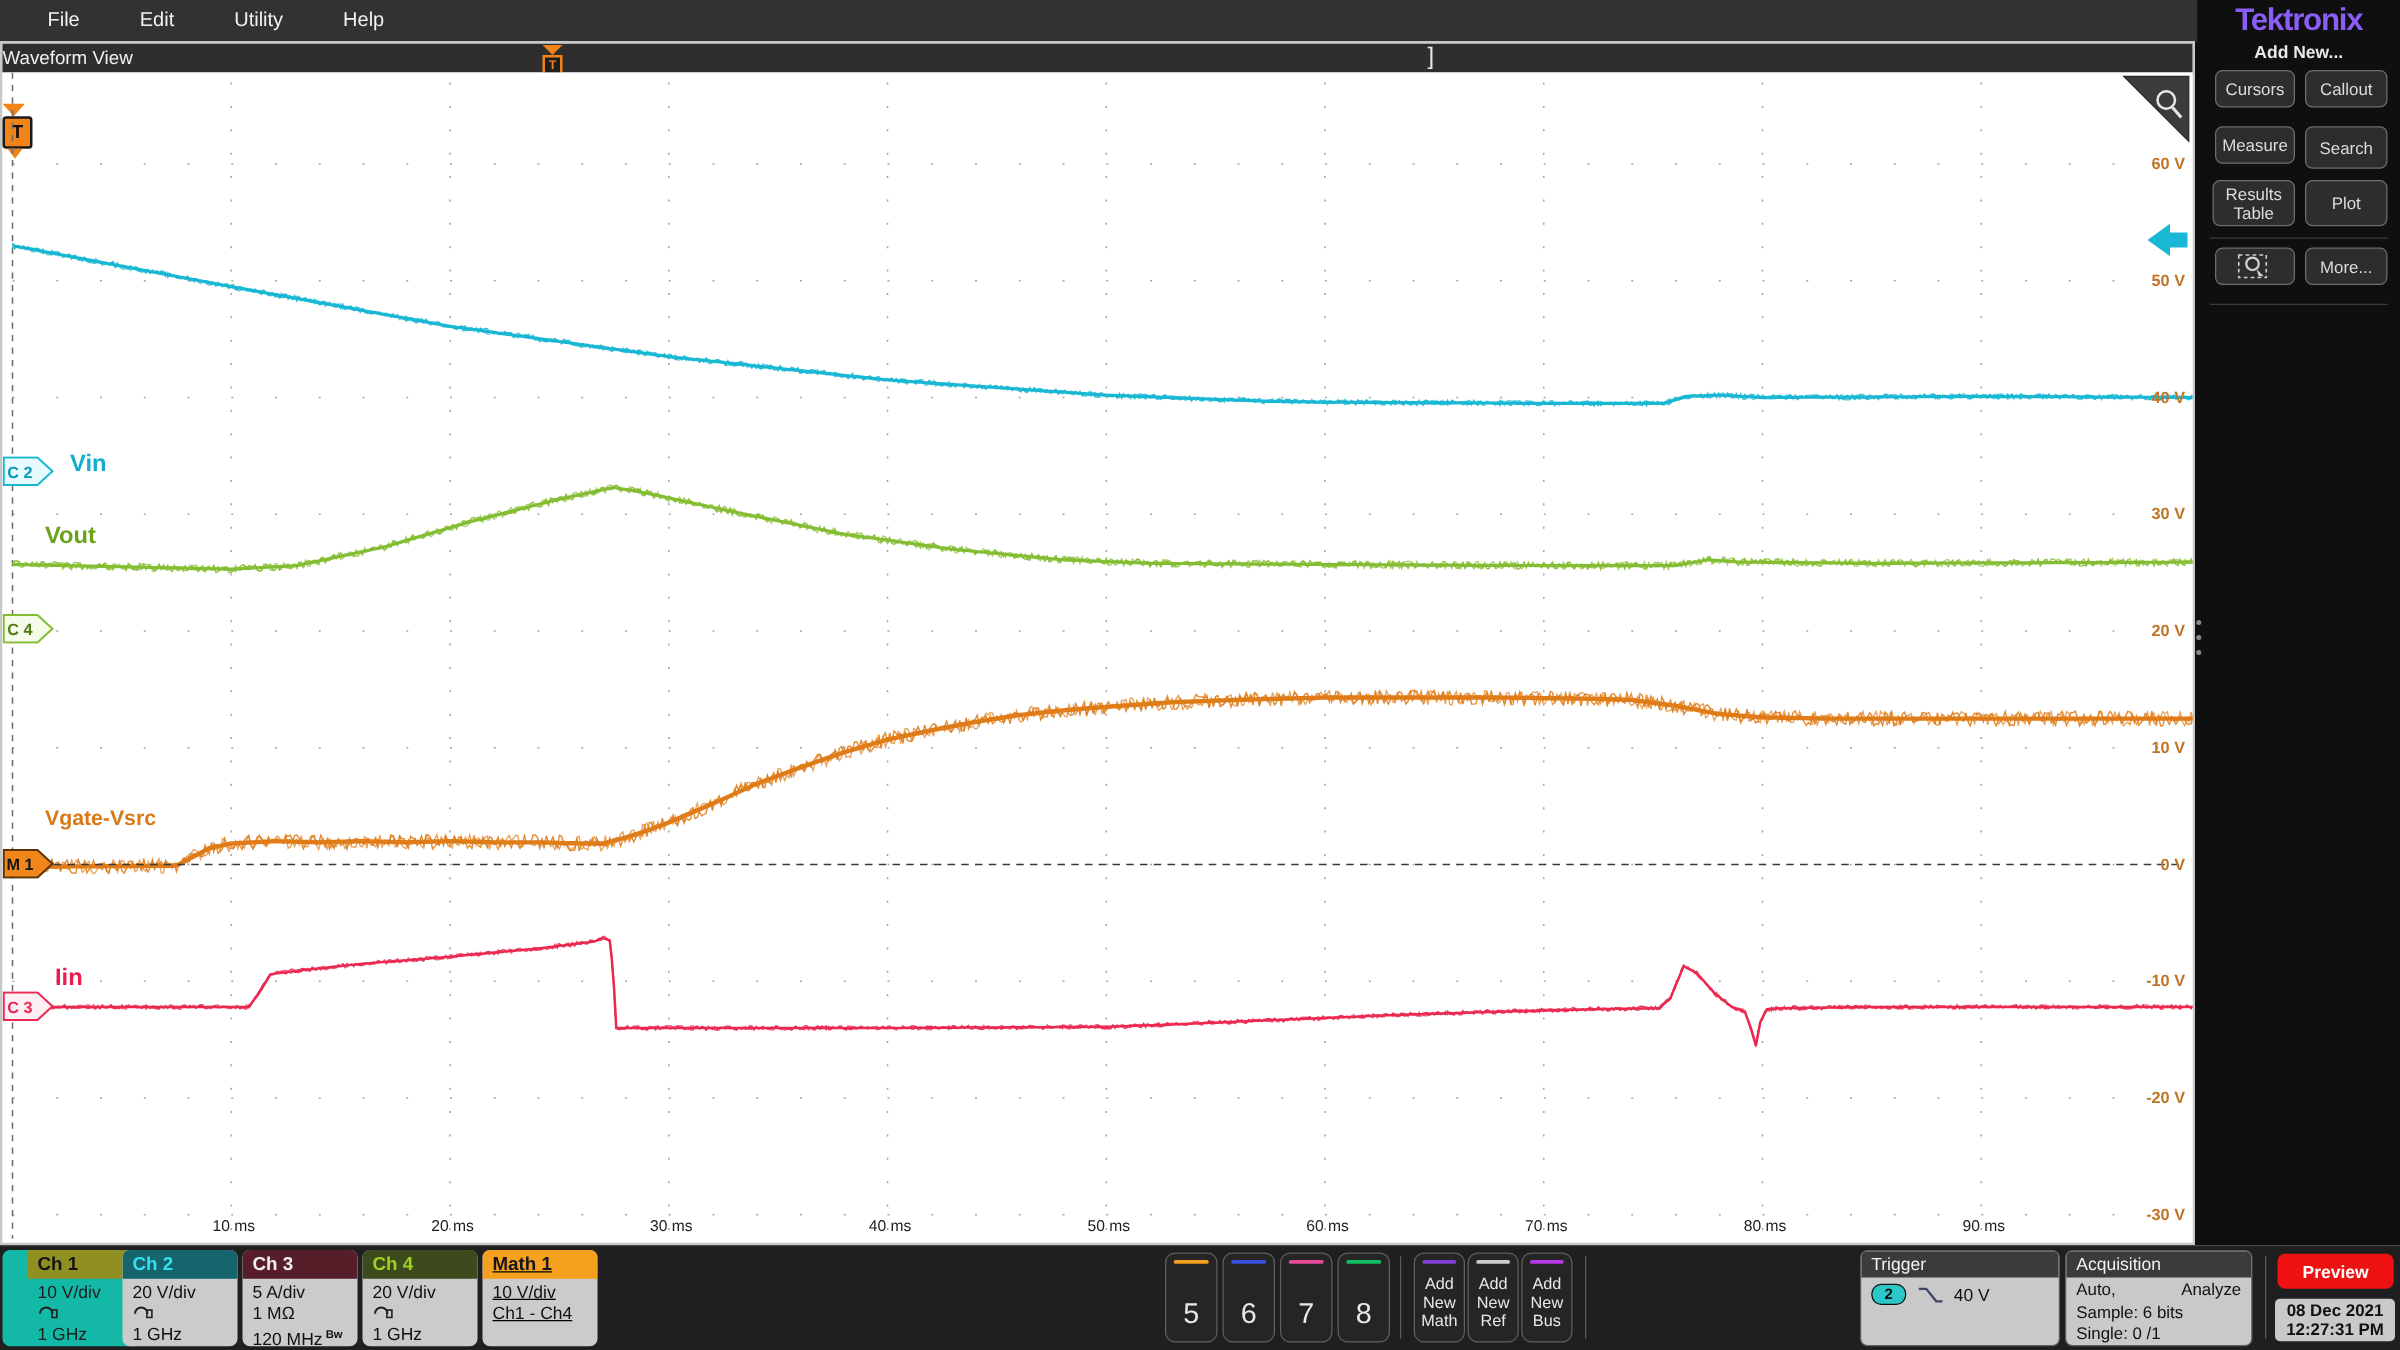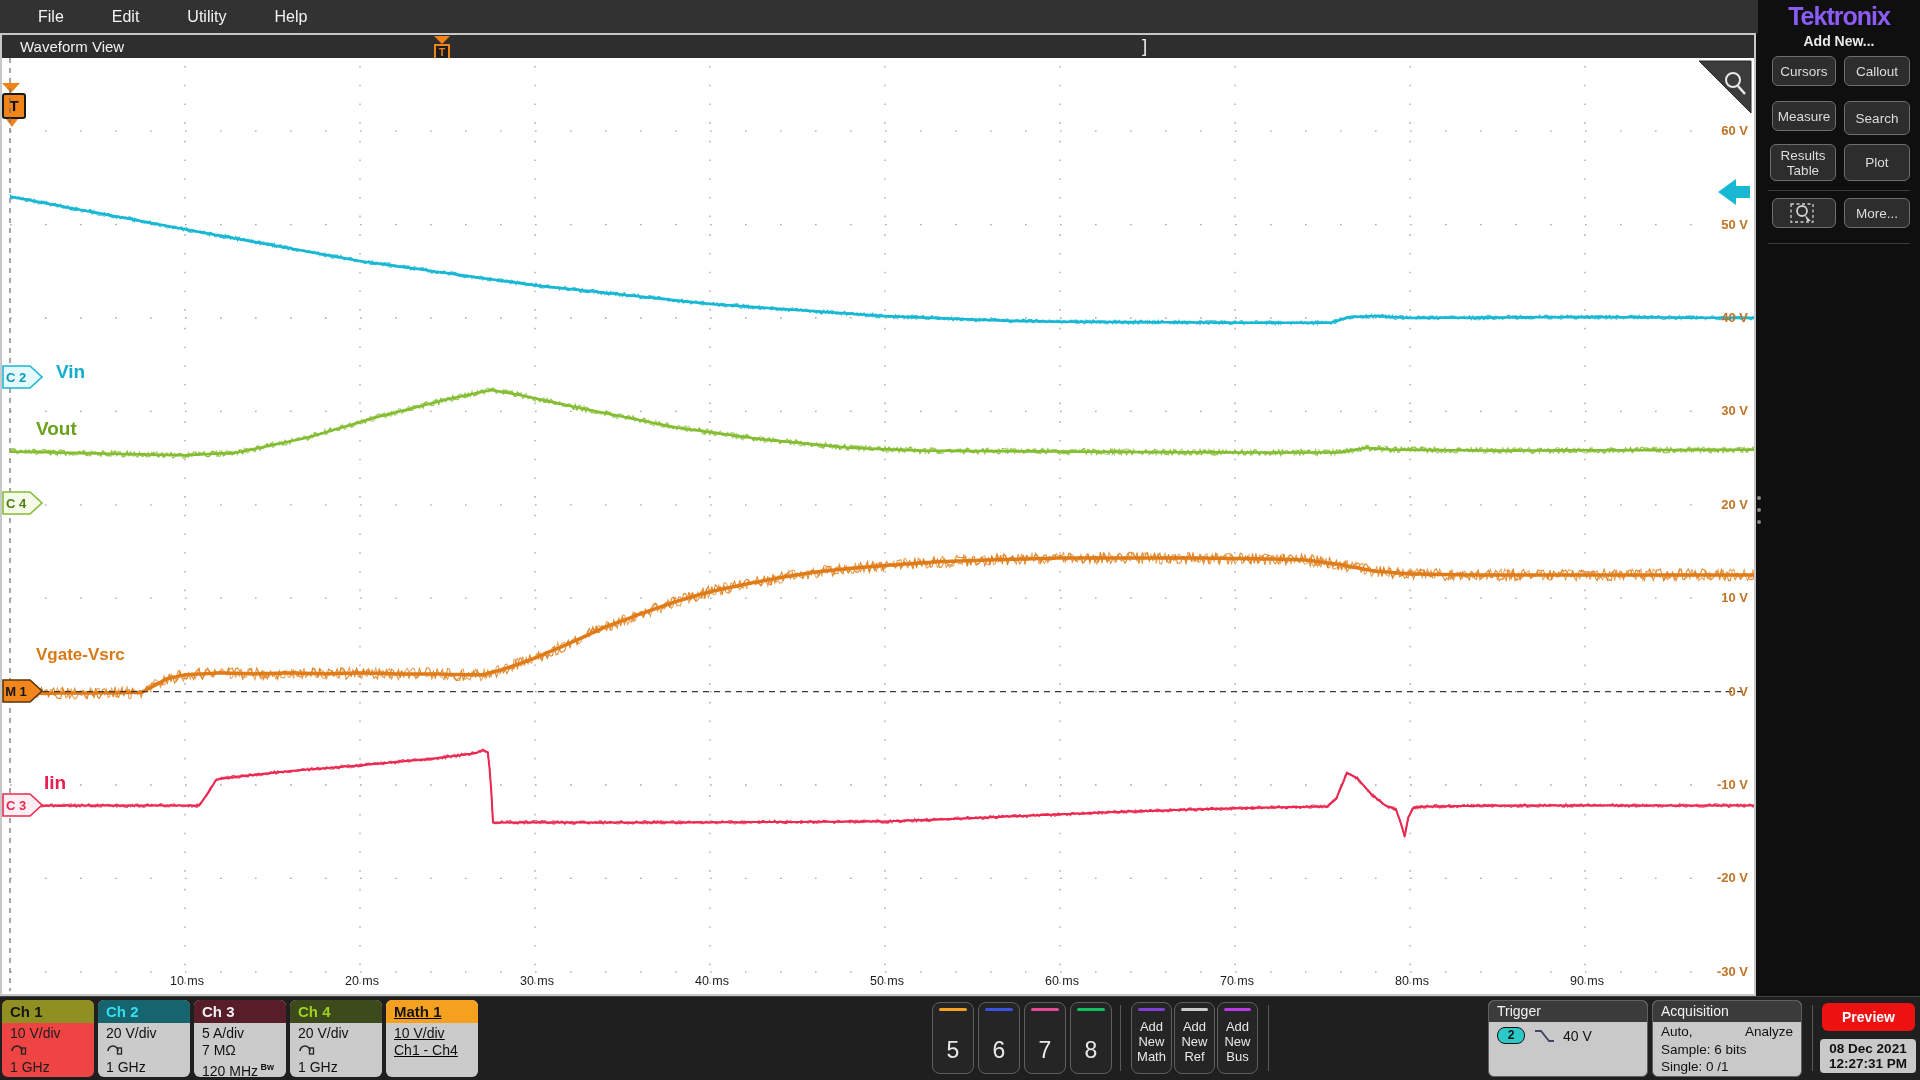--- a/index.html
+++ b/index.html
@@ -2,21 +2,21 @@
 <html><head>
 <meta charset="utf-8">
 <style>
   html,body{margin:0;padding:0;background:#0c0c0c;font-family:"Liberation Sans",sans-serif;}
   #app{position:relative;width:1920px;height:1080px;background:#0f0f0f;overflow:hidden;}
   
   #menubar{position:absolute;left:0;top:0;width:1758px;height:33px;background:#323232;display:flex;align-items:center;border-bottom:1px solid #1c1c1c;}
   .menu-item{color:#f2f2f2;font-size:16px;padding:0 10px;margin-left:28px;cursor:default;}
   
   #wfv{position:absolute;left:0;top:33px;width:1756px;height:963px;border:2px solid #c8c8c8;box-sizing:border-box;background:#ffffff;}
-  #wfv-titlebar{position:absolute;left:0;top:0;width:100%;height:23px;background:#2e2e2e;color:#f0f0f0;font-size:15px;line-height:23px;padding-left:18px;box-sizing:border-box;}
+  #wfv-titlebar{position:absolute;left:0;top:0;width:100%;height:23px;background:#2e2e2e;color:#f0f0f0;font-size:15px;line-height:23px;box-sizing:border-box;}
   #plot{position:absolute;left:0;top:23px;width:1752px;height:936px;background:#fff;}
   #plot svg{position:absolute;left:0;top:0;}
   .ylab{position:absolute;right:6px;width:60px;text-align:right;font-size:13px;font-weight:bold;color:#bf7428;}
   .xlab{position:absolute;font-size:12.5px;font-weight:normal;color:#1c1c1c;transform:translateX(-50%);}
   .trace-label{position:absolute;font-weight:bold;}
   .chbadge{position:absolute;left:0;}
   
   #trig-left{position:absolute;left:0;top:25px;width:30px;height:50px;}
   #trig-left .tri{width:0;height:0;border-left:9px solid transparent;border-right:9px solid transparent;border-top:10px solid #f08418;margin-left:0px;}
   #trig-left .tbox{width:20px;height:22px;background:#f08418;border:2px solid #1a1a1a;color:#101010;font-weight:bold;font-size:15px;text-align:center;line-height:22px;border-radius:3px;}
@@ -205,21 +205,21 @@
       <div></div>
       <div></div>
     </div>
 
   <div id="bottombar">
     <div id="preview-btn">Preview</div>
     <div id="datetime">
       <div>08 Dec 2021</div>
       <div>12:27:31 PM</div>
     </div>
-  <div class="badge" style="left:2px;background:#ef4444;">
+  <div class="badge" style="left:2px;background:#14b8a6;padding-left:20px;">
         <div class="hd" style="background:#8f9021;color:#151515;">Ch 1</div>
         <div class="bd" style="color:#1d1d1d;">
           <div>10 V/div</div>
           <div><svg width="18" height="13">
               <path d="M2,9 A5,5 0 0 1 12,9" fill="none" stroke="#222" stroke-width="1.6"></path>
               <rect x="11.5" y="6" width="4" height="6" fill="none" stroke="#222" stroke-width="1.3"></rect>
             </svg></div>
           <div>1 GHz</div>
         </div>
       </div>
@@ -231,21 +231,21 @@
               <path d="M2,9 A5,5 0 0 1 12,9" fill="none" stroke="#222" stroke-width="1.6"></path>
               <rect x="11.5" y="6" width="4" height="6" fill="none" stroke="#222" stroke-width="1.3"></rect>
             </svg></div>
           <div>1 GHz</div>
         </div>
       </div>
       <div class="badge" style="left:194px;background:#cbcbcb;">
         <div class="hd" style="background:#571e29;color:#f0f0f0;">Ch 3</div>
         <div class="bd" style="color:#111;">
           <div>5 A/div</div>
-          <div>7 MΩ</div>
+          <div>1 MΩ</div>
           <div>120 MHz<sup style="font-size:9px;font-weight:bold;"> Bw</sup></div>
         </div>
       </div>
       <div class="badge" style="left:290px;background:#cbcbcb;">
         <div class="hd" style="background:#3c4a1c;color:#9fd122;">Ch 4</div>
         <div class="bd" style="color:#111;">
           <div>20 V/div</div>
           <div><svg width="18" height="13">
               <path d="M2,9 A5,5 0 0 1 12,9" fill="none" stroke="#222" stroke-width="1.6"></path>
               <rect x="11.5" y="6" width="4" height="6" fill="none" stroke="#222" stroke-width="1.3"></rect>

